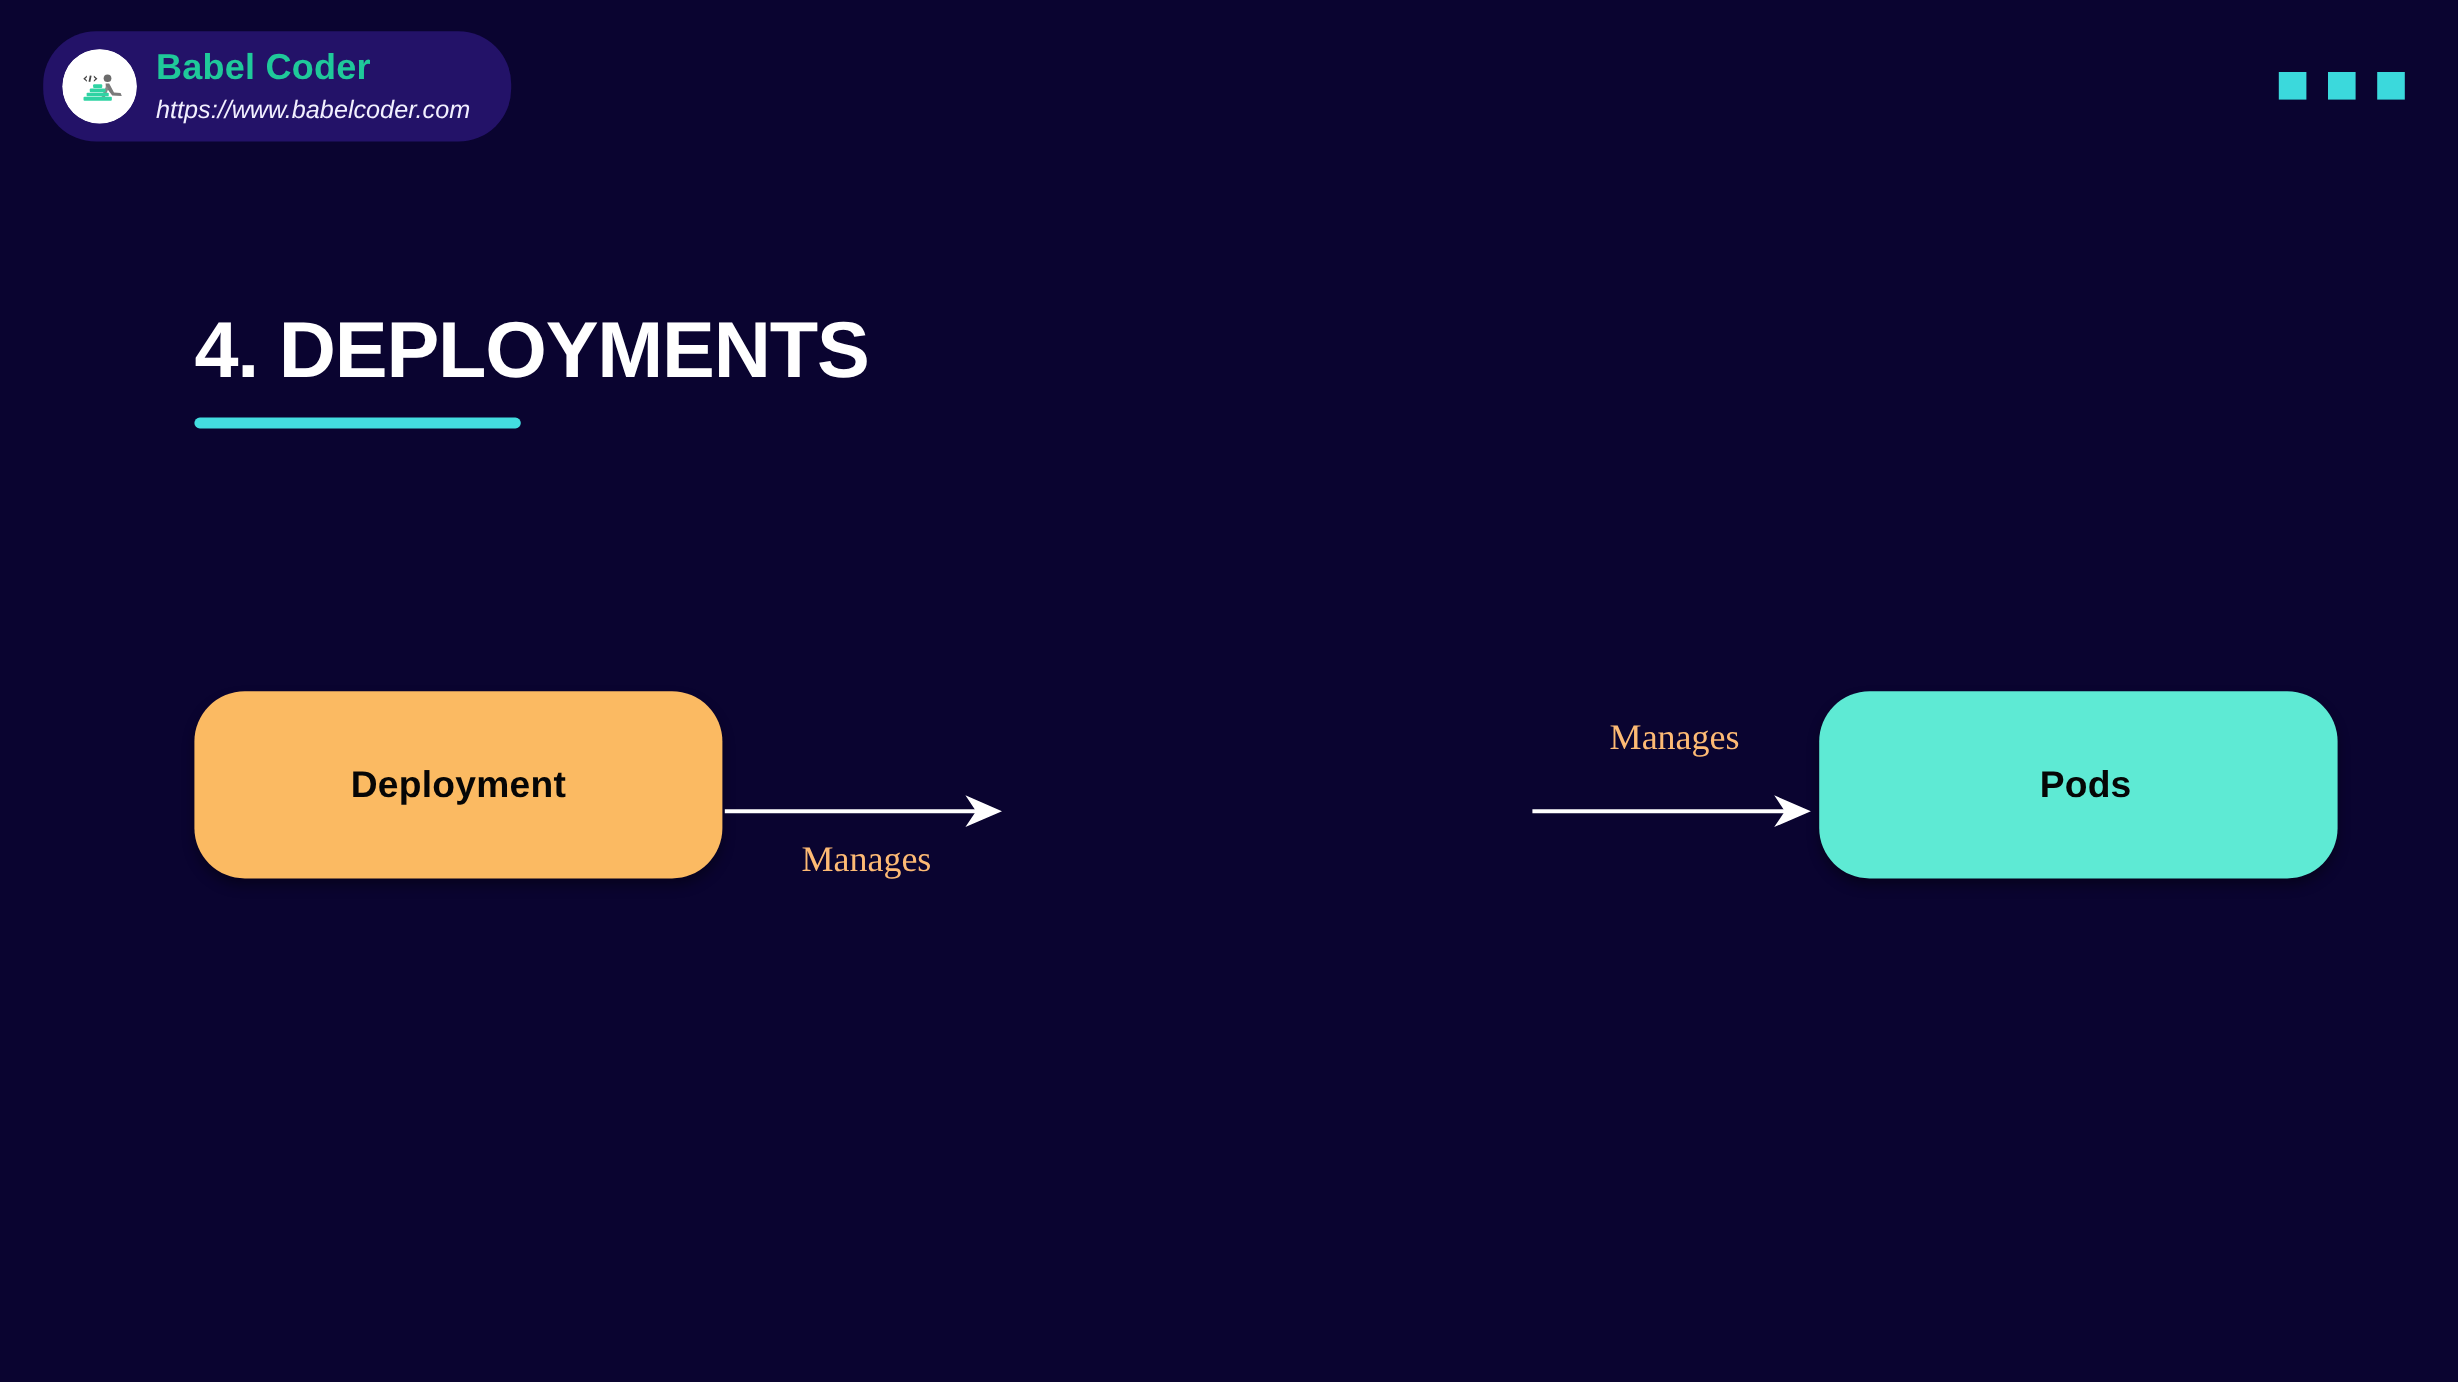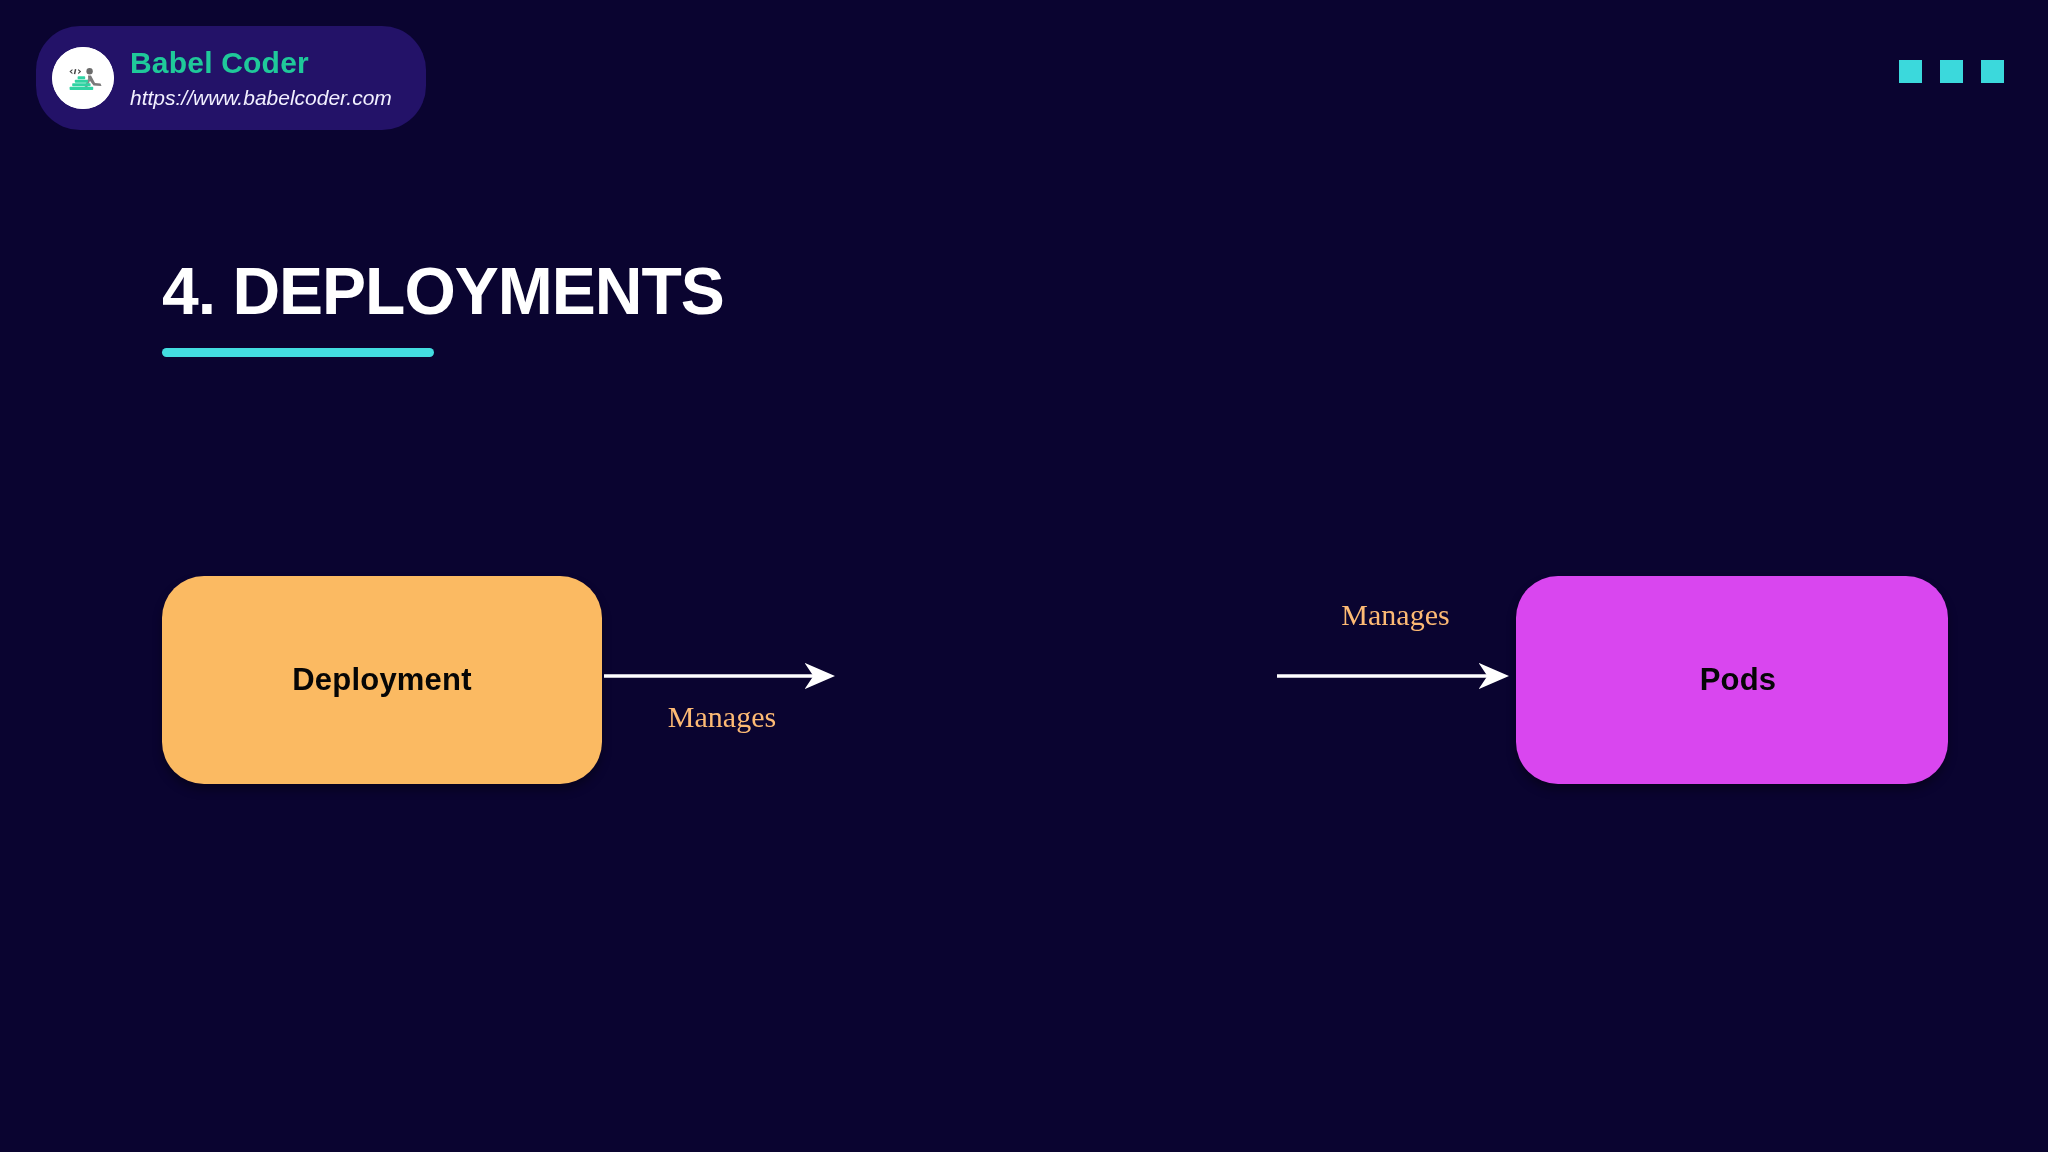--- a/index.html
+++ b/index.html
@@ -24,21 +24,21 @@
     height: 1152px;
     background: #0a0430;
     overflow: hidden;
   }
 
   
   .brand-badge {
     position: absolute;
     left: 36px;
     top: 26px;
-    height: 104px;
+    height: 92px;
     min-width: 390px;
     display: flex;
     align-items: center;
     gap: 16px;
     padding: 0 34px 0 16px;
     border-radius: 44px;
     background: #231268;
   }
 
   .brand-logo {
@@ -120,39 +120,39 @@
     position: absolute;
     left: 0;
     top: 576px;
     width: 2048px;
     height: 200px;
   }
 
   .node {
     position: absolute;
     top: 0;
-    height: 208px;
+    height: 156px;
     border-radius: 42px;
     display: flex;
     align-items: center;
     justify-content: center;
     box-shadow: 0 6px 10px rgba(0, 0, 0, 0.35);
   }
 
   .node-label {
     color: #060606;
     font-size: 31px;
     font-weight: bold;
     letter-spacing: 0.2px;
     white-space: nowrap;
   }
 
   .node-deployment { left: 162px;  width: 440px; background: #fbba62; }
   .node-replicaset { left: 842px;  width: 433px; background: #41dbd8; }
-  .node-pods       { left: 1516px; width: 432px; background: #d946ef; padding-left: 12px; }
+  .node-pods       { left: 1516px; width: 432px; background: #5eead4; padding-left: 12px; }
 
   
   .connector {
     position: absolute;
     height: 200px;
     top: 0;
   }
 
   .connector-1 { left: 602px;  width: 240px; }
   .connector-2 { left: 1275px; width: 241px; }

